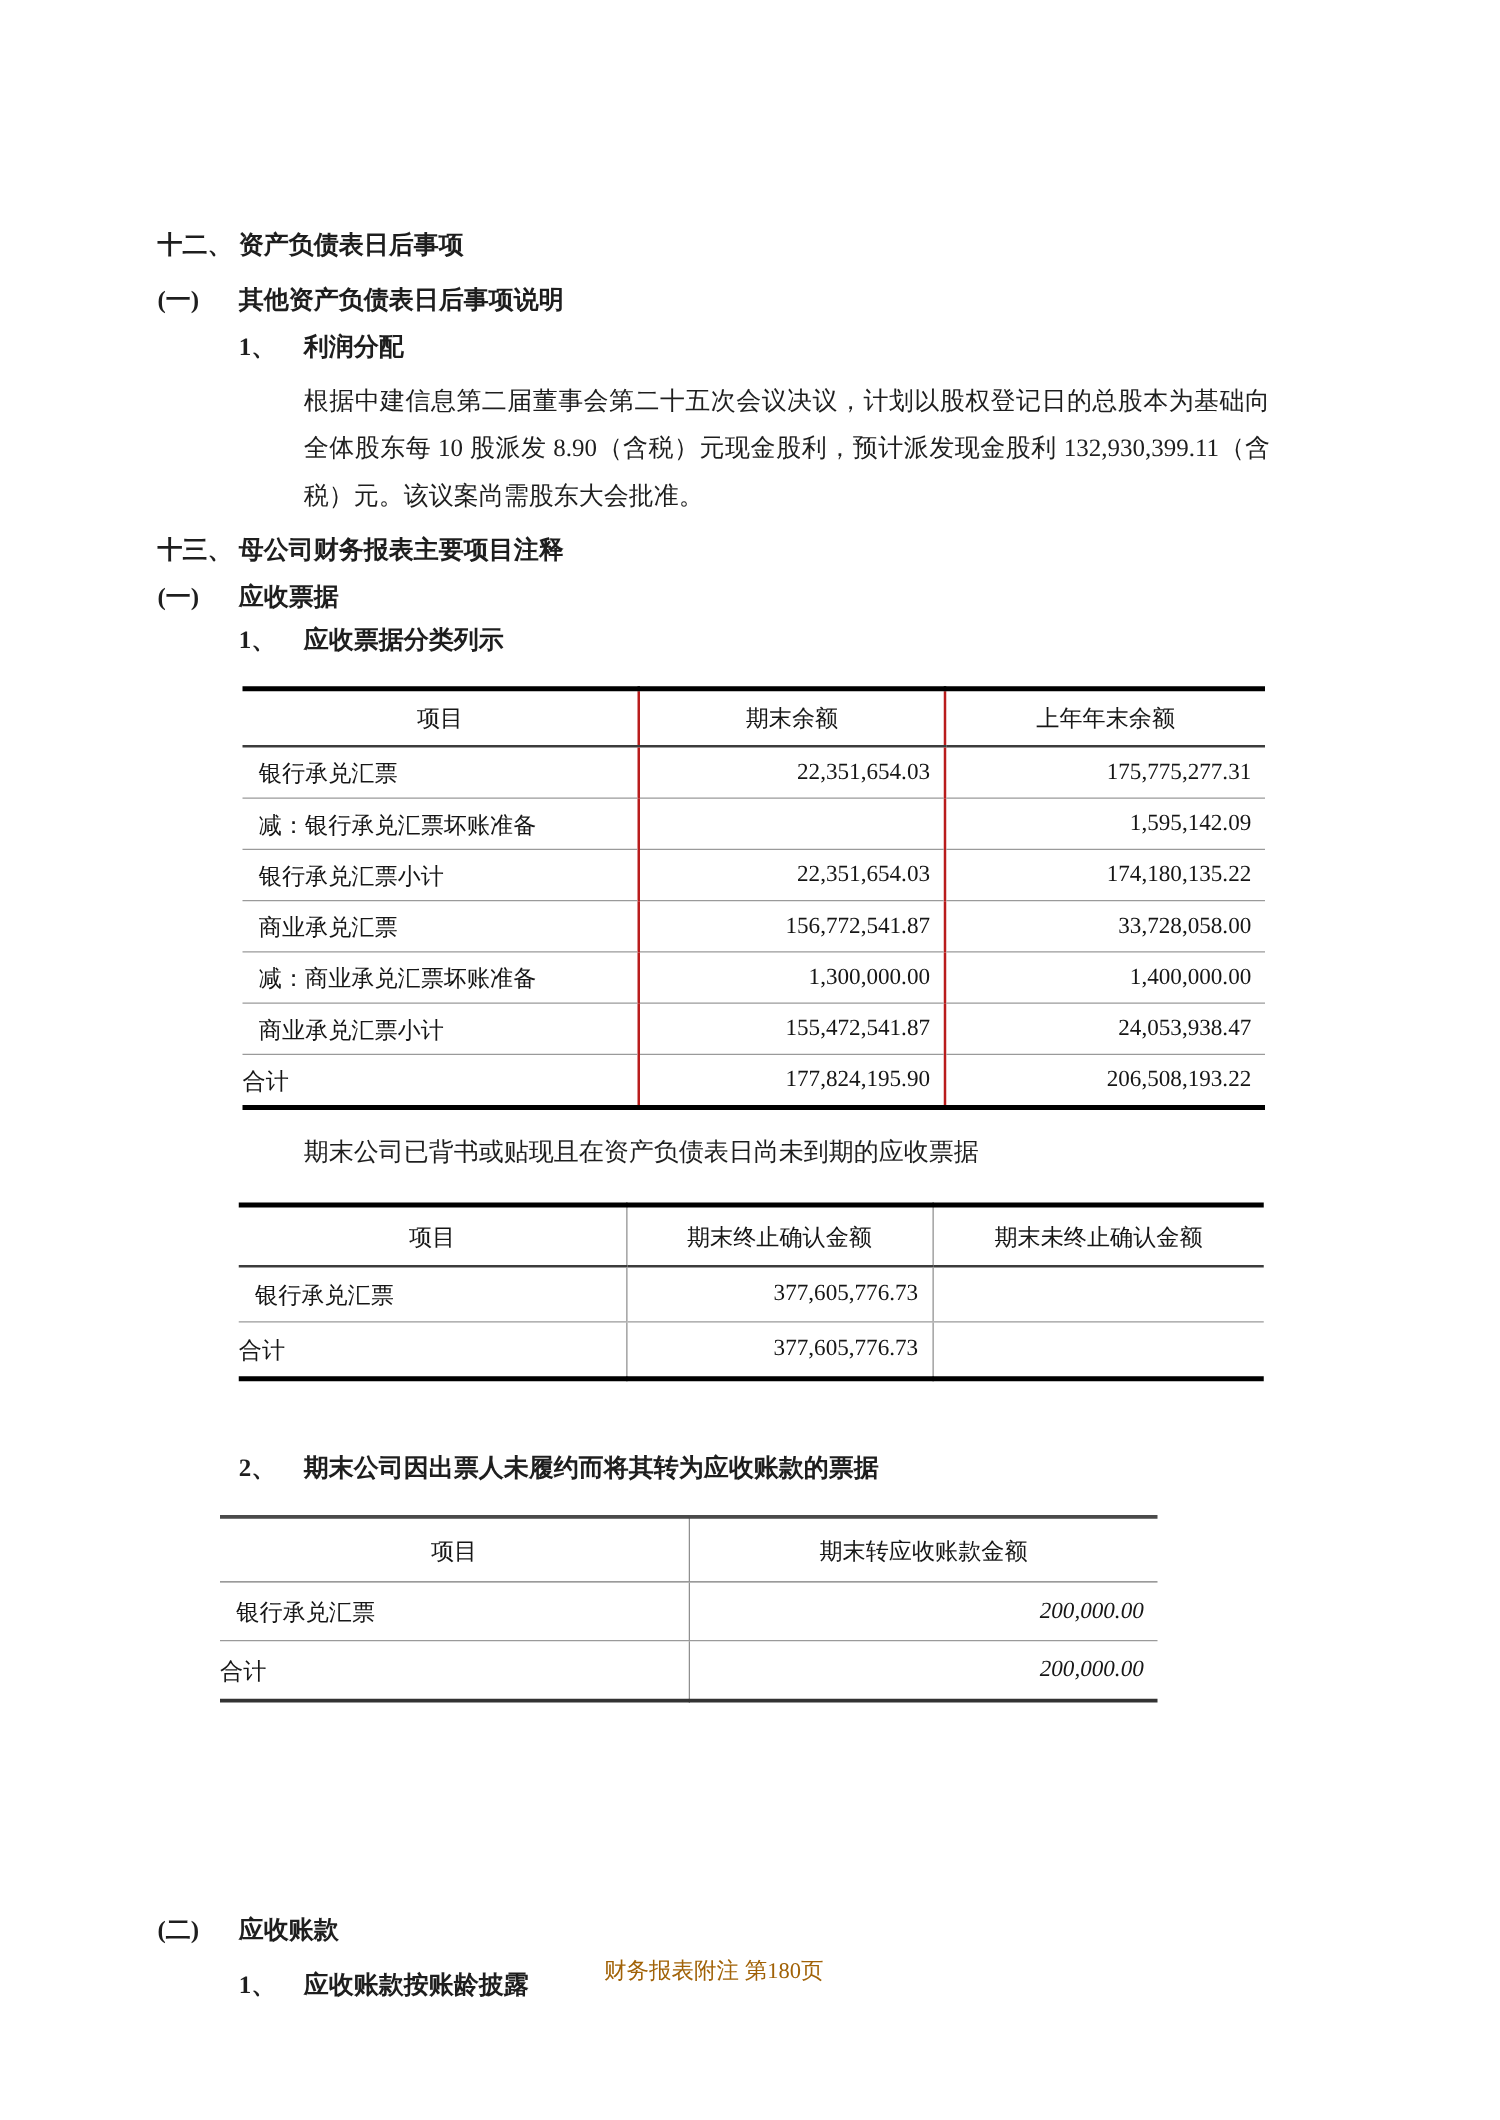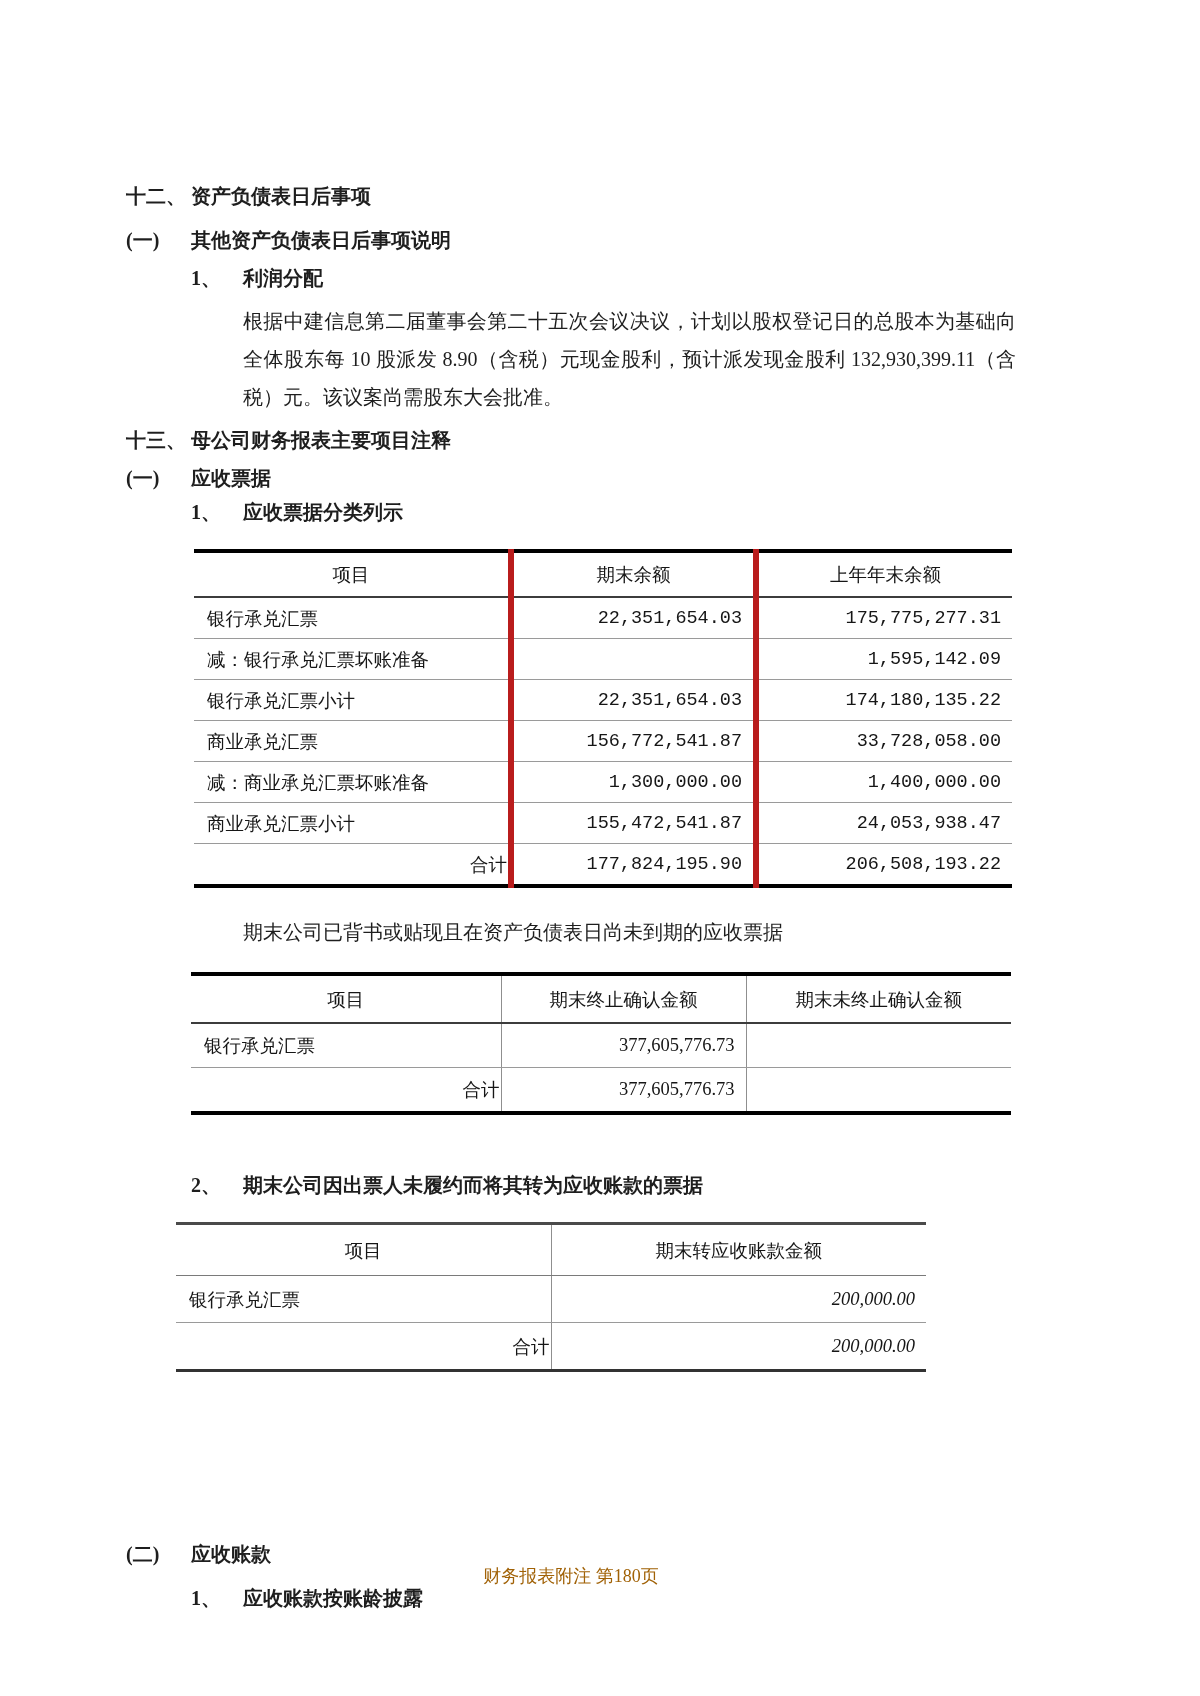--- a/index.html
+++ b/index.html
@@ -34,37 +34,37 @@
   
   .para {
     margin-left:117px; width:773px;
     font-size:20px; line-height:38px;
     text-align:justify;
     margin-top:10px;
   }
   .para2 {
     margin-left:117px; width:773px;
     font-size:20px; line-height:28px;
-    margin-top:30px;
+    margin-top:20px;
     margin-bottom:26px;
   }
 
   
   table.tbl { border-collapse:collapse; table-layout:fixed; font-size:18.5px; color:#161616;margin-top:23px; }
   table.tbl th { font-weight:normal; text-align:center; }
   table.tbl td.lbl { text-align:left; padding-left:13px; }
   table.tbl td.numc { text-align:right; padding-right:11px; }
-  table.tbl td.center { text-align:right; padding-left:0; }
+  table.tbl td.center { text-align:left; padding-left:0; }
 
   .t1 { width:818px; margin-left:68px; border-top:4px solid #000; border-bottom:4px solid #000; }
   .t1 col.c0 { width:317px; } .t1 col.c1 { width:245px; } .t1 col.c2 { width:256px; }
   .t1 th { height:41px; border-bottom:2px solid #3c3c3c; }
   .t1 td { height:38px; border-bottom:1px solid #9a9a9a; }
   .t1 tbody tr:last-child td { border-bottom:none; }
-  .t1 th + th, .t1 td + td { border-left:6px solid #b91c1c;font-family:Liberation Mono, monospace; }
+  .t1 th + th, .t1 td + td { border-left:2px solid #b91c1c; }
 
   .t2 { width:820px; margin-left:65px; border-top:4px solid #000; border-bottom:4px solid #000; }
   .t2 col.c0 { width:310px; } .t2 col.c1 { width:245px; } .t2 col.c2 { width:265px; }
   .t2 th { height:44px; border-bottom:2px solid #3c3c3c; }
   .t2 td { height:41px; border-bottom:1px solid #9a9a9a; }
   .t2 tbody tr:last-child td { border-bottom:none; }
   .t2 th + th, .t2 td + td { border-left:1px solid #8f8f8f; }
 
   .t3 { width:750px; margin-left:50px; margin-top:26px; border-top:3px solid #4a4a4a; border-bottom:3px solid #333; }
   .t3 col.c0 { width:375px; } .t3 col.c1 { width:375px; }

